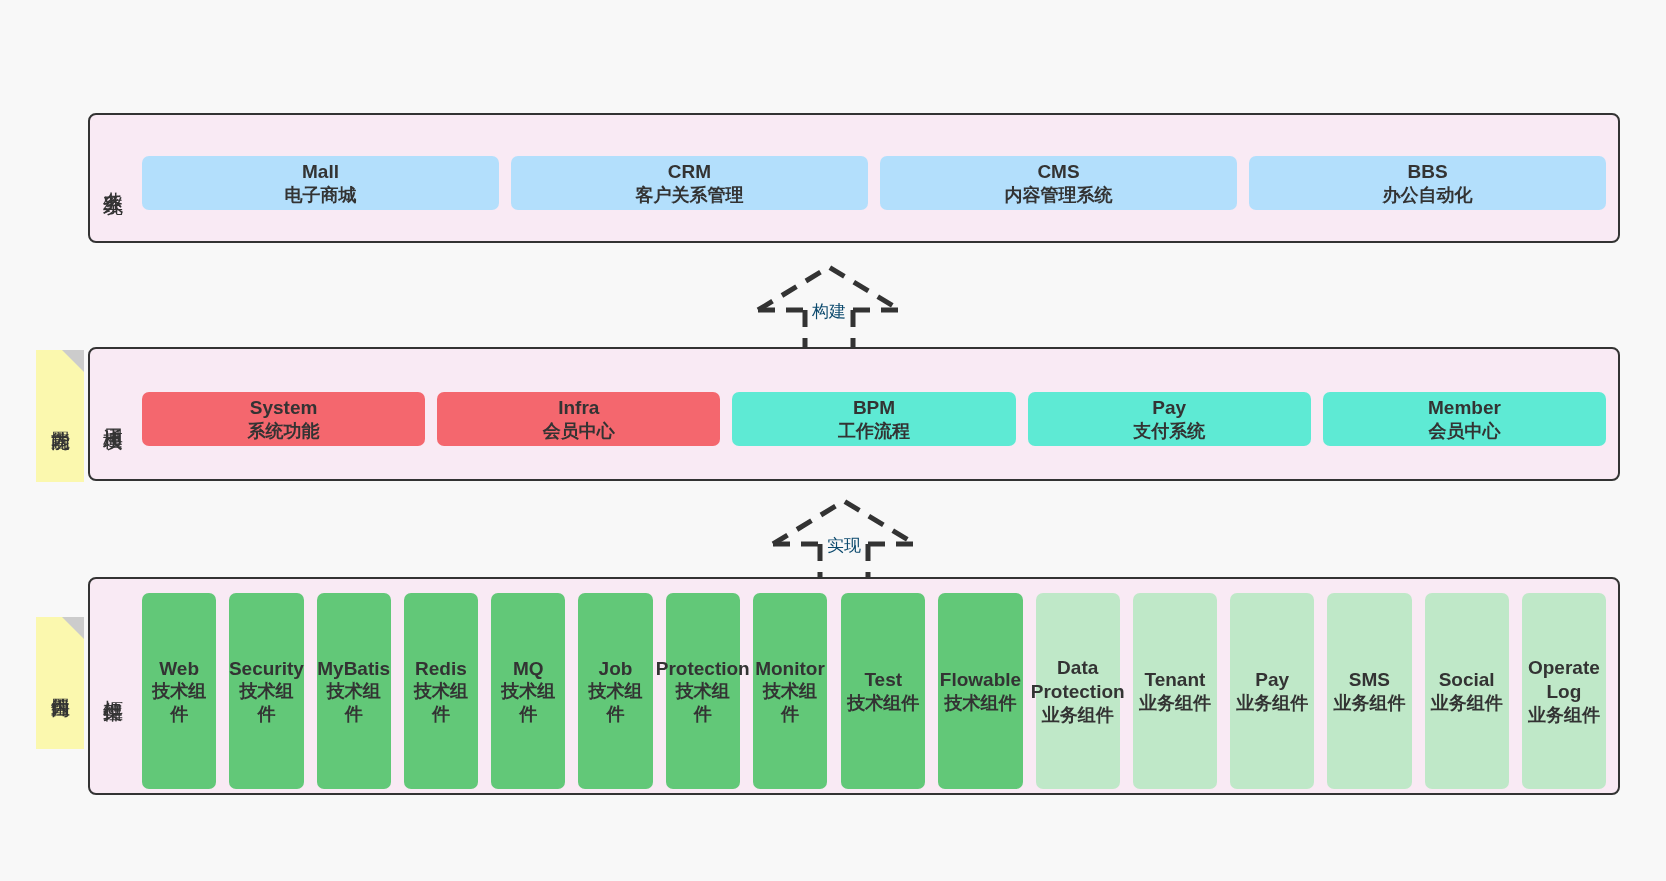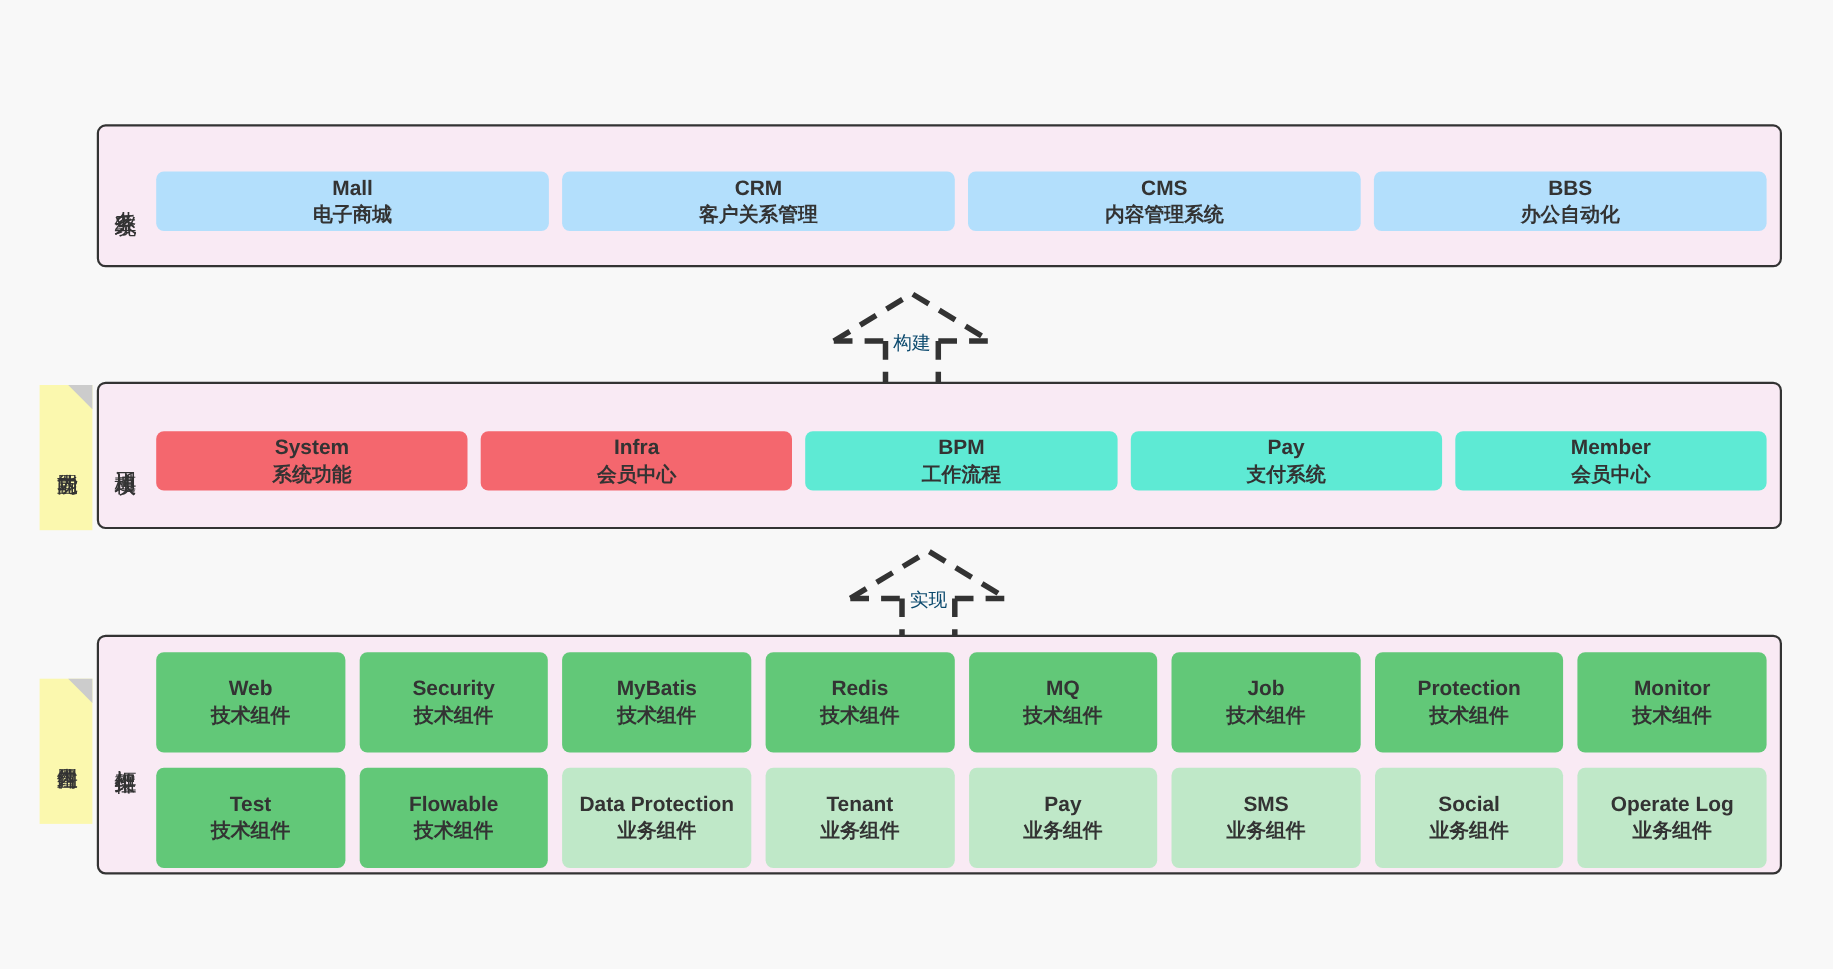--- a/index.html
+++ b/index.html
@@ -38,21 +38,20 @@
   }
   .layer-body {
     flex: 1 1 auto;
     display: flex;
     align-items: center;
     gap: 12px;
     padding: 14px 12px 4px 6px;
     font-weight: bold;
   }
   .layer-body.two-rows {
-    flex-direction: column;
     gap: 14px;
     align-items: stretch;
   }
   .row { display: flex; gap: 13px; flex: 1 1 auto; }
 
   
   .card {
     flex: 1 1 0;
     min-width: 0;
     border-radius: 7px;

